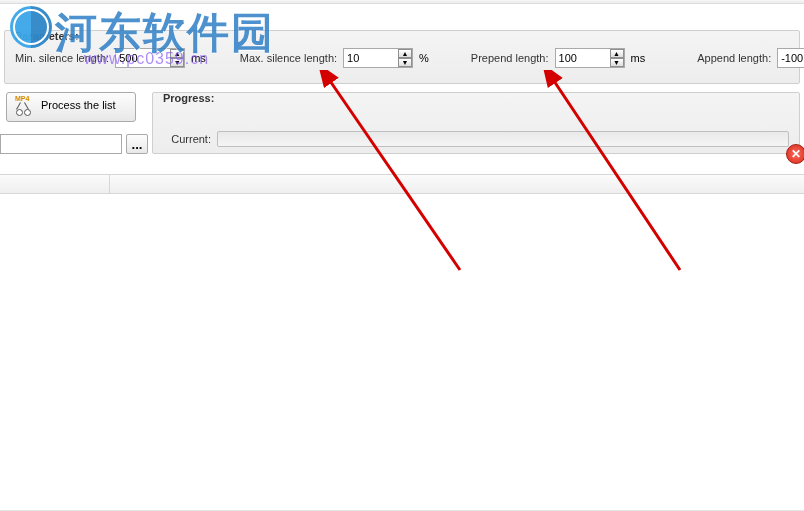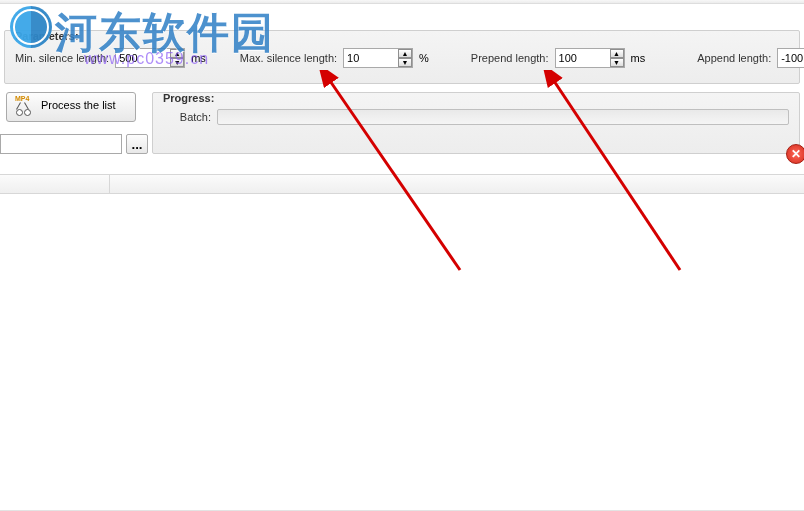--- a/index.html
+++ b/index.html
@@ -133,22 +133,22 @@
     <span>Process the list</span>
   </div>
   <div class="pathrow" style="margin-left:0;">
     <input type="text" value="" style="">
     <button class="browse">...</button>
   </div>
 </div>
 
 <div class="group progress">
   <div class="group-title">Progress:</div>
-  <div class="progrow r1">
-    <span class="pl">Batch:</span>
+  <div class="progrow r2">
+    <span class="pl">Current:</span>
     <div class="progbar"></div>
   </div>
 </div>
 
 <div class="x-circle">✕</div>
 
 <div class="tblhdr">
   <div class="col c1"></div>
 </div>
 

